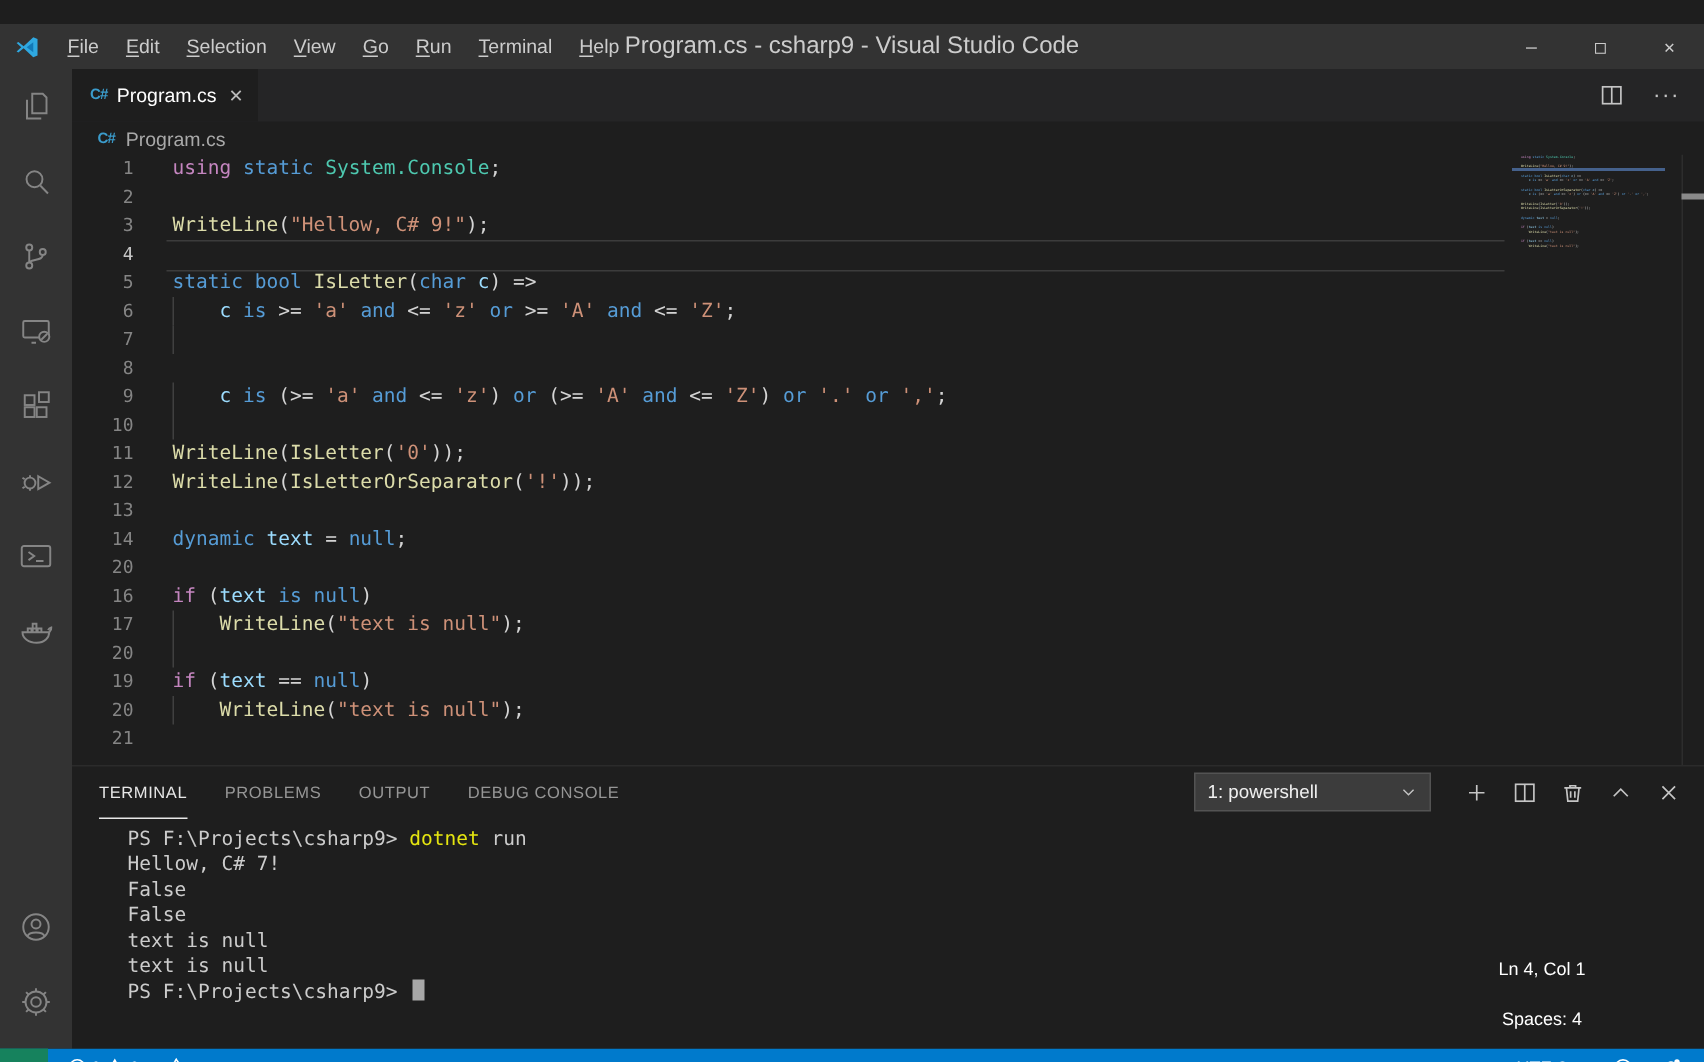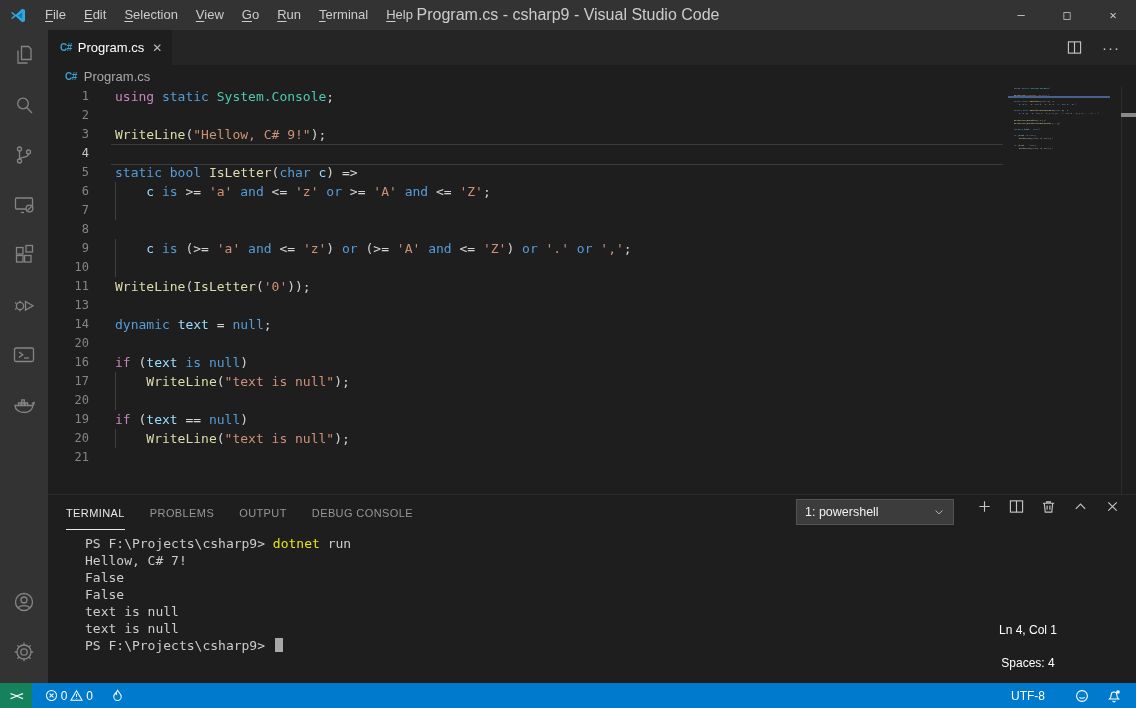--- a/index.html
+++ b/index.html
@@ -3,21 +3,21 @@
 <meta charset="utf-8">
 <style>
   * { box-sizing: border-box; }
   html,body { margin:0; padding:0; }
   body {
     width:1136px; height:708px; overflow:hidden;
     background:#1E1E1E; font-family:"Liberation Sans", sans-serif;
     -webkit-font-smoothing:antialiased; user-select:none;
   }
   
-  .titlebar { height:30px; background:#333333; display:flex; align-items:center; position:relative; color:#CCCCCC; font-size:13px; }
+  .titlebar { height:30px; background:#333333; display:flex; align-items:center; position:relative; color:#CCCCCC; font-size:13px;margin-top:16px; }
   .logo { width:17px; height:17px; margin:0 9px 0 10px; flex:none; }
   .menubar { display:flex; height:30px; }
   .menu-item { padding:0 9px; line-height:30px; cursor:default; }
   .menu-item u { text-underline-offset:2px; }
   .window-title { position:absolute; left:50%; transform:translateX(-50%); font-size:16px; color:#CCCCCC; white-space:nowrap; }
   .win-controls { position:absolute; right:0; top:0; display:flex; height:30px; }
   .win-btn { width:46px; height:30px; display:flex; align-items:center; justify-content:center; color:#CCCCCC; font-size:12px; font-family:"DejaVu Sans Mono",monospace; }
 
   
   .workbench { display:flex; height:653px; }
@@ -57,21 +57,21 @@
   .minimap-code .line { height:19px; }
   .mini-highlight { position:absolute; left:0; top:9px; width:102px; height:2px; background:#45618C; }
   .overview-ruler { position:absolute; left:1073px; top:0; width:15px; height:407px; border-left:1px solid rgba(255,255,255,0.07); }
   .cursor-mark { position:absolute; left:1073px; top:26px; width:15px; height:4px; background:#8A8A8A; }
 
   
   .panel { height:189px; background:#1E1E1E; border-top:1px solid #2B2B2B; flex:none; }
   .panel-header { height:35px; display:flex; align-items:center; padding-left:18px; position:relative; }
   .panel-tab { margin-right:25px; font-size:11px; letter-spacing:0.4px; color:#969696; height:35px; line-height:36px; cursor:default; }
   .panel-tab.active { color:#E7E7E7; border-bottom:1px solid #E7E7E7; }
-  .panel-controls { position:absolute; right:16px; top:4px; display:flex; align-items:flex-start; gap:17px; }
+  .panel-controls { position:absolute; right:16px; top:4px; display:flex; align-items:center; gap:17px; }
   .panel-controls svg { stroke:#C5C5C5; fill:none; stroke-width:1.2; }
   .term-dropdown { width:158px; height:26px; background:#3C3C3C; border:1px solid rgba(255,255,255,0.12); color:#F0F0F0;
     font-size:12.5px; display:flex; align-items:center; justify-content:space-between; padding:0 8px; margin-right:6px; }
   .terminal { padding:5px 0 0 18px; font-family:"DejaVu Sans Mono",monospace; font-size:13px; line-height:17px; color:#CCCCCC;margin-left:19px; }
   .t-line { white-space:pre; height:17px; }
   .t-d { color:#CCCCCC; } .t-y { color:#E5E510; }
   .t-cursor { display:inline-block; width:8px; height:14px; background:#A8A8A8; vertical-align:-2px; margin-left:2px; }
 
   
   .statusbar { height:25px; background:#007ACC; display:flex; align-items:center; color:#FFFFFF; font-size:12px; }
@@ -244,20 +244,24 @@
             <div class="ln">9</div>
             <div class="lc guided"><span class="tk-pl">    </span><span class="tk-var">c</span><span class="tk-pl"> </span><span class="tk-kb">is</span><span class="tk-pl"> (&gt;= </span><span class="tk-str">'a'</span><span class="tk-pl"> </span><span class="tk-kb">and</span><span class="tk-pl"> &lt;= </span><span class="tk-str">'z'</span><span class="tk-pl">) </span><span class="tk-kb">or</span><span class="tk-pl"> (&gt;= </span><span class="tk-str">'A'</span><span class="tk-pl"> </span><span class="tk-kb">and</span><span class="tk-pl"> &lt;= </span><span class="tk-str">'Z'</span><span class="tk-pl">) </span><span class="tk-kb">or</span><span class="tk-pl"> </span><span class="tk-str">'.'</span><span class="tk-pl"> </span><span class="tk-kb">or</span><span class="tk-pl"> </span><span class="tk-str">','</span><span class="tk-pl">;</span></div>
           </div>
           <div class="line">
             <div class="ln">10</div>
             <div class="lc guided"></div>
           </div>
           <div class="line">
             <div class="ln">11</div>
             <div class="lc"><span class="tk-fn">WriteLine</span><span class="tk-pl">(</span><span class="tk-fn">IsLetter</span><span class="tk-pl">(</span><span class="tk-str">'0'</span><span class="tk-pl">));</span></div>
+          </div>
+          <div class="line">
+            <div class="ln">12</div>
+            <div class="lc"><span class="tk-fn">WriteLine</span><span class="tk-pl">(</span><span class="tk-fn">IsLetterOrSeparator</span><span class="tk-pl">(</span><span class="tk-str">'!'</span><span class="tk-pl">));</span></div>
           </div>
           <div class="line">
             <div class="ln">13</div>
             <div class="lc"></div>
           </div>
           <div class="line">
             <div class="ln">14</div>
             <div class="lc"><span class="tk-kb">dynamic</span><span class="tk-pl"> </span><span class="tk-var">text</span><span class="tk-pl"> = </span><span class="tk-kb">null</span><span class="tk-pl">;</span></div>
           </div>
           <div class="line">

